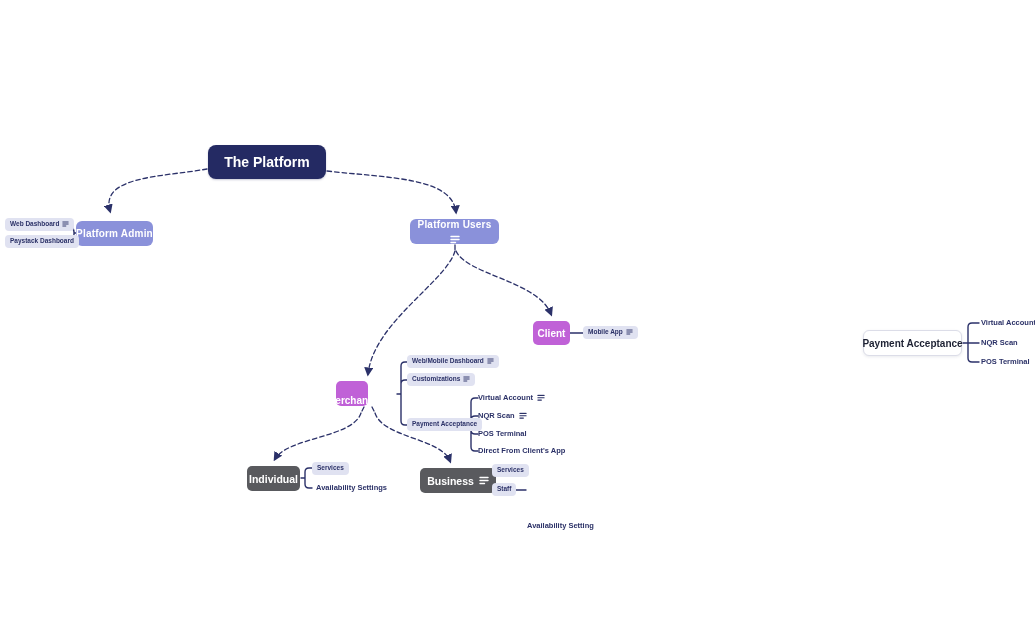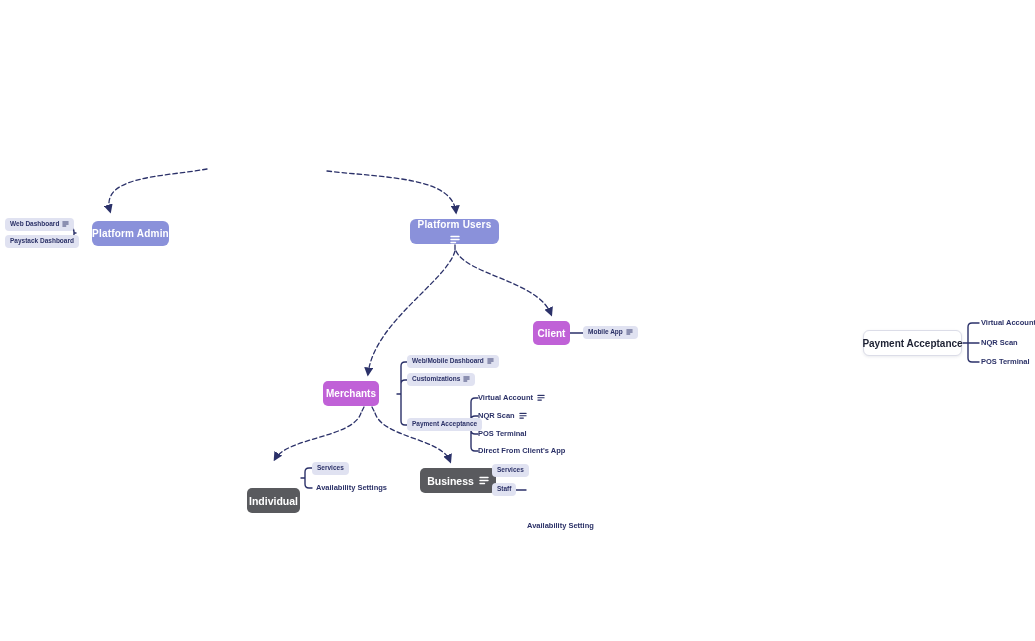--- a/index.html
+++ b/index.html
@@ -60,22 +60,25 @@
     <path class="edge-solid" d="M 62 225 Q 74 225 74 232 L 74 233 L 76 233 M 69 242 Q 74 242 74 234 L 74 233"></path>
     <path class="edge-solid" d="M 570 333 L 583 333"></path>
     <path class="edge-solid" d="M 397 394 L 401 394 M 401 394 L 401 366 Q 401 362 405 362 L 407 362 M 401 394 L 401 384 Q 401 380 405 380 L 407 380 M 401 394 L 401 421 Q 401 425 405 425 L 407 425"></path>
     <path class="edge-solid" d="M 468 425 L 471 425 M 471 425 L 471 402 Q 471 398 475 398 L 478 398 M 471 425 L 471 420 Q 471 416 475 416 L 478 416 M 471 425 L 471 430 Q 471 434 475 434 L 478 434 M 471 425 L 471 447 Q 471 451 475 451 L 478 451"></path>
     <path class="edge-solid" d="M 301 478 L 305 478 M 305 478 L 305 472 Q 305 468 309 468 L 312 468 M 305 478 L 305 484 Q 305 488 309 488 L 312 488"></path>
     <path class="edge-solid" d="M 481 480 L 485 480 M 485 480 L 485 475 Q 485 471 489 471 L 492 471 M 485 480 L 485 486 Q 485 490 489 490 L 492 490"></path>
     <path class="edge-solid" d="M 516 490 L 526 490"></path>
     <path class="edge-solid" d="M 963 343 L 968 343 M 968 343 L 968 327 Q 968 323 972 323 L 979 323 M 968 343 L 979 343 M 968 343 L 968 358 Q 968 362 972 362 L 979 362"></path>
   </svg>
 
+  <div class="node node-root" style="left:208px;top:145px;width:118px;height:34px;">
+    <span>The Platform</span>
+  </div>
 
-  <div class="node node-branch" style="left:92px;top:221px;width:77px;height:25px;">
+  <div class="node node-branch" style="left:76px;top:221px;width:77px;height:25px;">
     <span>Platform Admin</span>
   </div>
   <div class="pill" style="left:5px;top:218px;">
     <span>Web Dashboard</span>
     <svg class="mini-icon" width="7" height="6" viewBox="0 0 10 9">
         <path d="M1 1.5 H9 M1 4.5 H9 M1 7.5 H5.5" stroke="currentColor" stroke-width="1.4" stroke-linecap="round" fill="none"></path>
       </svg>
   </div>
   <div class="pill" style="left:5px;top:235px;">
     <span>Paystack Dashboard</span>
@@ -91,21 +94,21 @@
   <div class="node node-accent" style="left:533px;top:321px;width:37px;height:24px;">
     <span>Client</span>
   </div>
   <div class="pill" style="left:583px;top:326px;">
     <span>Mobile App</span>
     <svg class="mini-icon" width="7" height="6" viewBox="0 0 10 9">
         <path d="M1 1.5 H9 M1 4.5 H9 M1 7.5 H5.5" stroke="currentColor" stroke-width="1.4" stroke-linecap="round" fill="none"></path>
       </svg>
   </div>
 
-  <div class="node node-accent" style="left:323px;top:381px;width:56px;height:25px;">
+  <div class="node node-accent" style="left:336px;top:381px;width:32px;height:25px;align-items:flex-end;">
     <span>Merchants</span>
   </div>
   <div class="pill" style="left:407px;top:355px;">
     <span>Web/Mobile Dashboard</span>
     <svg class="mini-icon" width="7" height="6" viewBox="0 0 10 9">
         <path d="M1 1.5 H9 M1 4.5 H9 M1 7.5 H5.5" stroke="currentColor" stroke-width="1.4" stroke-linecap="round" fill="none"></path>
       </svg>
   </div>
   <div class="pill" style="left:407px;top:373px;">
     <span>Customizations</span>
@@ -129,21 +132,21 @@
         <path d="M1 1.5 H9 M1 4.5 H9 M1 7.5 H5.5" stroke="currentColor" stroke-width="1.4" stroke-linecap="round" fill="none"></path>
       </svg>
   </span>
   <span class="leaf" style="left:478px;top:434px;">
     <span>POS Terminal</span>
   </span>
   <span class="leaf" style="left:478px;top:451px;justify-content:center;">
     <span>Direct From Client's App</span>
   </span>
 
-  <div class="node node-neutral" style="left:247px;top:488px;width:53px;height:25px;">
+  <div class="node node-neutral" style="left:247px;top:466px;width:53px;height:25px;">
     <span>Individual</span>
   </div>
   <div class="pill" style="left:312px;top:462px;">
     <span>Services</span>
   </div>
   <span class="leaf" style="left:316px;top:488px;text-align:center;">
     <span>Availability Settings</span>
   </span>
 
   <div class="node node-neutral" style="left:420px;top:468px;width:76px;height:25px;">

